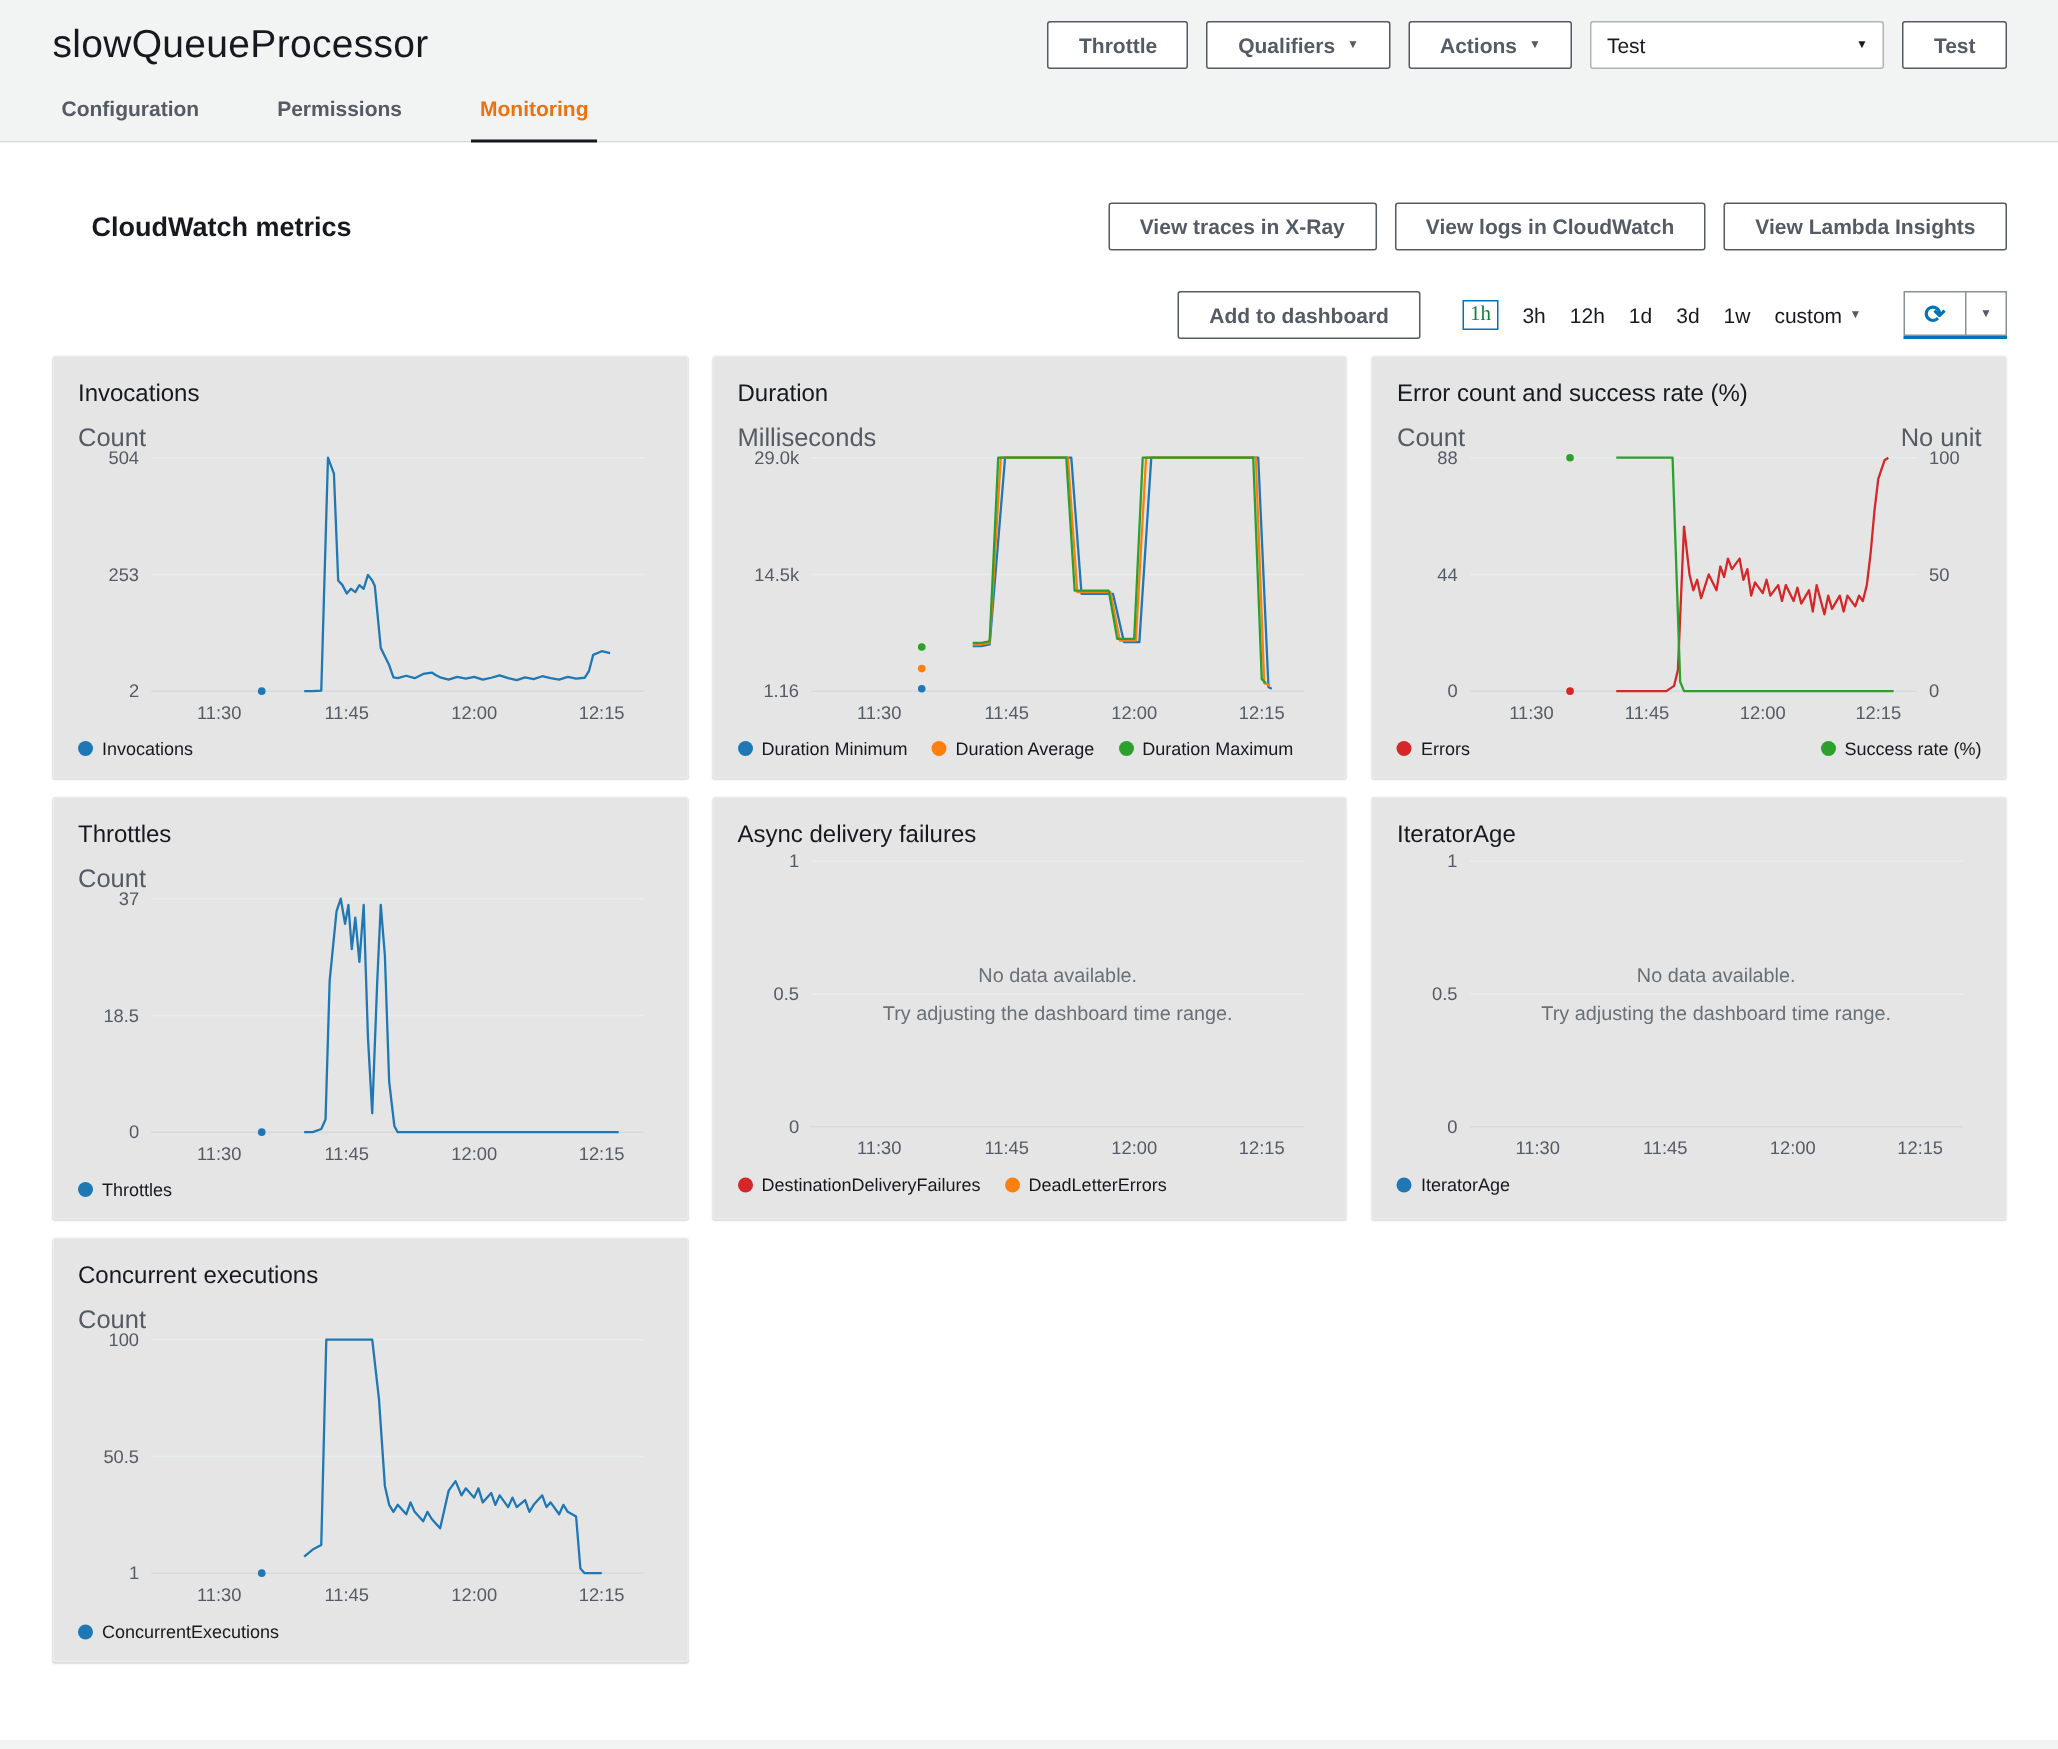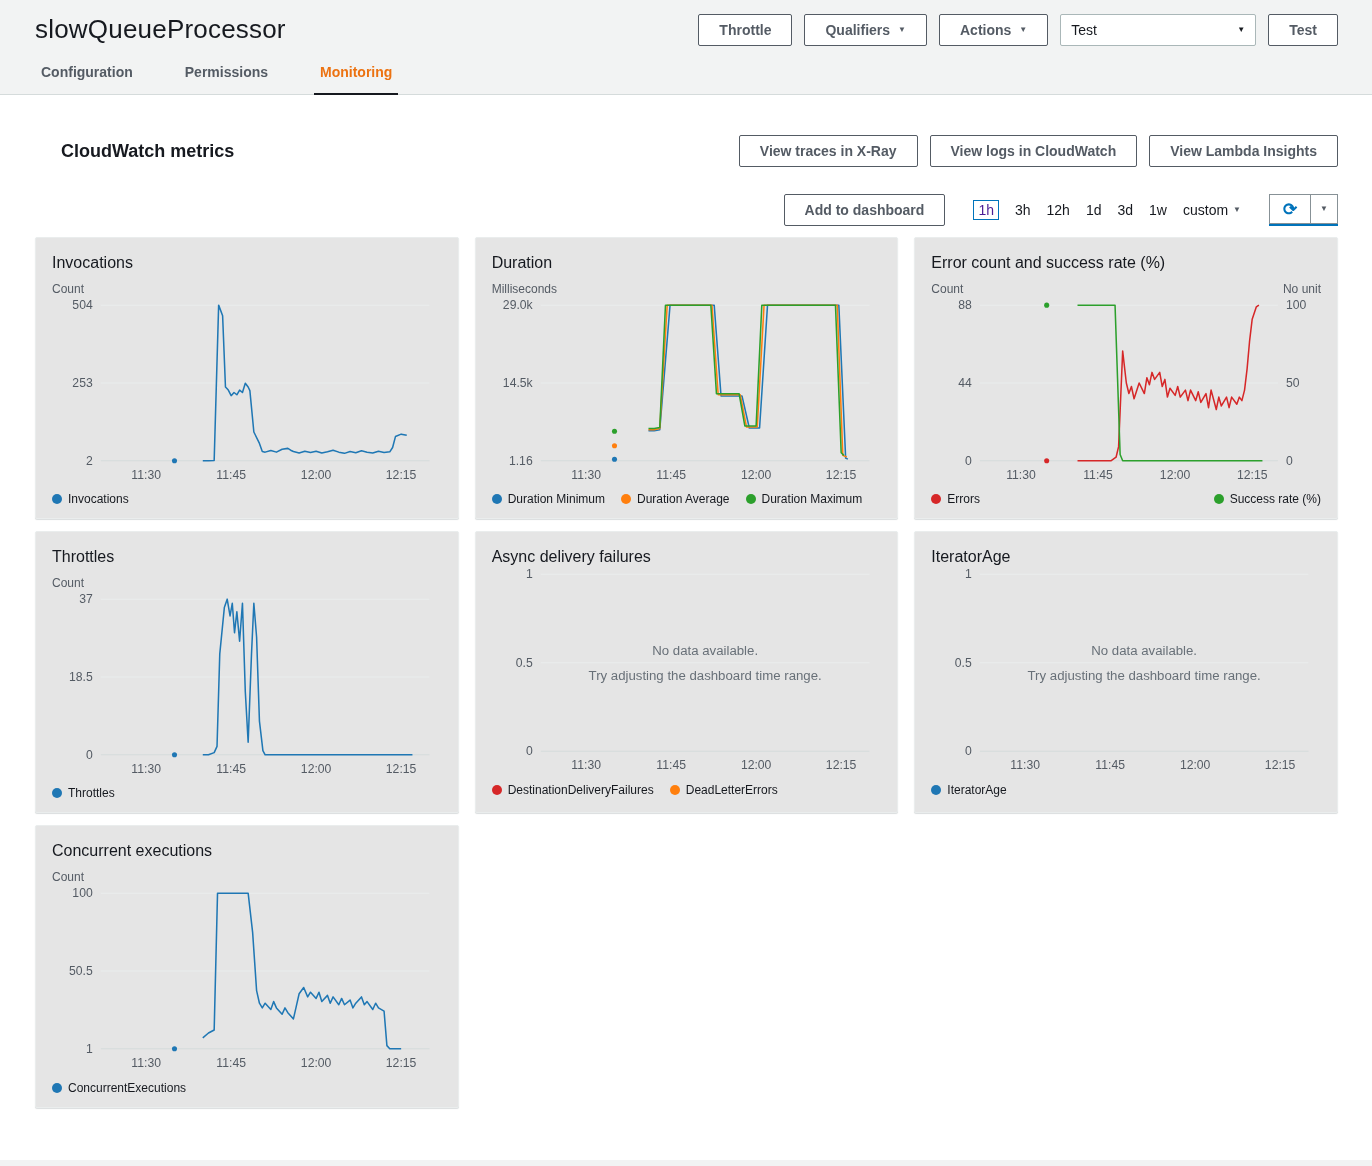--- a/index.html
+++ b/index.html
@@ -56,21 +56,21 @@
 
   
   .toolbar {
     position: relative; margin-top: 26px; height: 34px;
     display: flex; justify-content: flex-end; align-items: center; gap: 22px;
   }
   .toolbar-line { position: absolute; left: 0; right: 0; top: 50%; height: 1px; background: #eaeded; }
   .toolbar > * { position: relative; background: #fff; }
   .ranges { display: flex; align-items: center; gap: 16px; padding: 0 6px; font-size: 14px; }
   .range { color: #16191f; cursor: pointer; }
-  .range.selected { color: #4c1d95; border: 1px solid #0073bb; padding: 1px 4px; }
+  .range.selected { color: #15803d; border: 1px solid #0073bb; padding: 1px 4px; font-family: Liberation Serif, serif; }
   .range.custom { display: inline-flex; align-items: center; gap: 5px; }
   .refresh-group { display: flex; border-bottom: 2px solid #0073bb; }
   .icon-btn {
     width: 42px; height: 30px; background: #fff; border: 1px solid #879196;
     display: inline-flex; align-items: center; justify-content: center;
   }
   .icon-btn.caret-btn { width: 28px; margin-left: -1px; }
   .refresh-glyph { color: #0073bb; font-size: 17px; font-weight: 700; line-height: 1; }
 
   
@@ -79,21 +79,21 @@
     gap: 12px 16px; margin-top: 10px;
   }
   .metric-card {
     background: #e5e5e5; border: 1px solid #eaeded; border-radius: 2px;
     box-shadow: 0 1px 1px rgba(0,28,36,0.15);
     padding: 16px 16px 12px;
   }
   .chart-title { font-size: 16px; font-weight: 500; color: #16191f; }
   .axis-units {
     display: flex; justify-content: space-between;
-    font-size: 12px; color: #545b64; margin-top: 10px; height: 15px;
+    font-size: 17px; color: #545b64; margin-top: 10px; height: 15px;
   }
   svg { display: block; }
   svg text { font-family: "Liberation Sans", sans-serif; }
   .legend { display: flex; gap: 16px; align-items: center; margin-top: 6px; font-size: 12px; color: #16191f; }
   .legend.split { justify-content: space-between; }
   .legend-item { display: inline-flex; align-items: center; gap: 6px; cursor: pointer; }
   .legend-marker { width: 10px; height: 10px; border-radius: 50%; flex: 0 0 auto; }
 </style>
 </head>
 <body>

